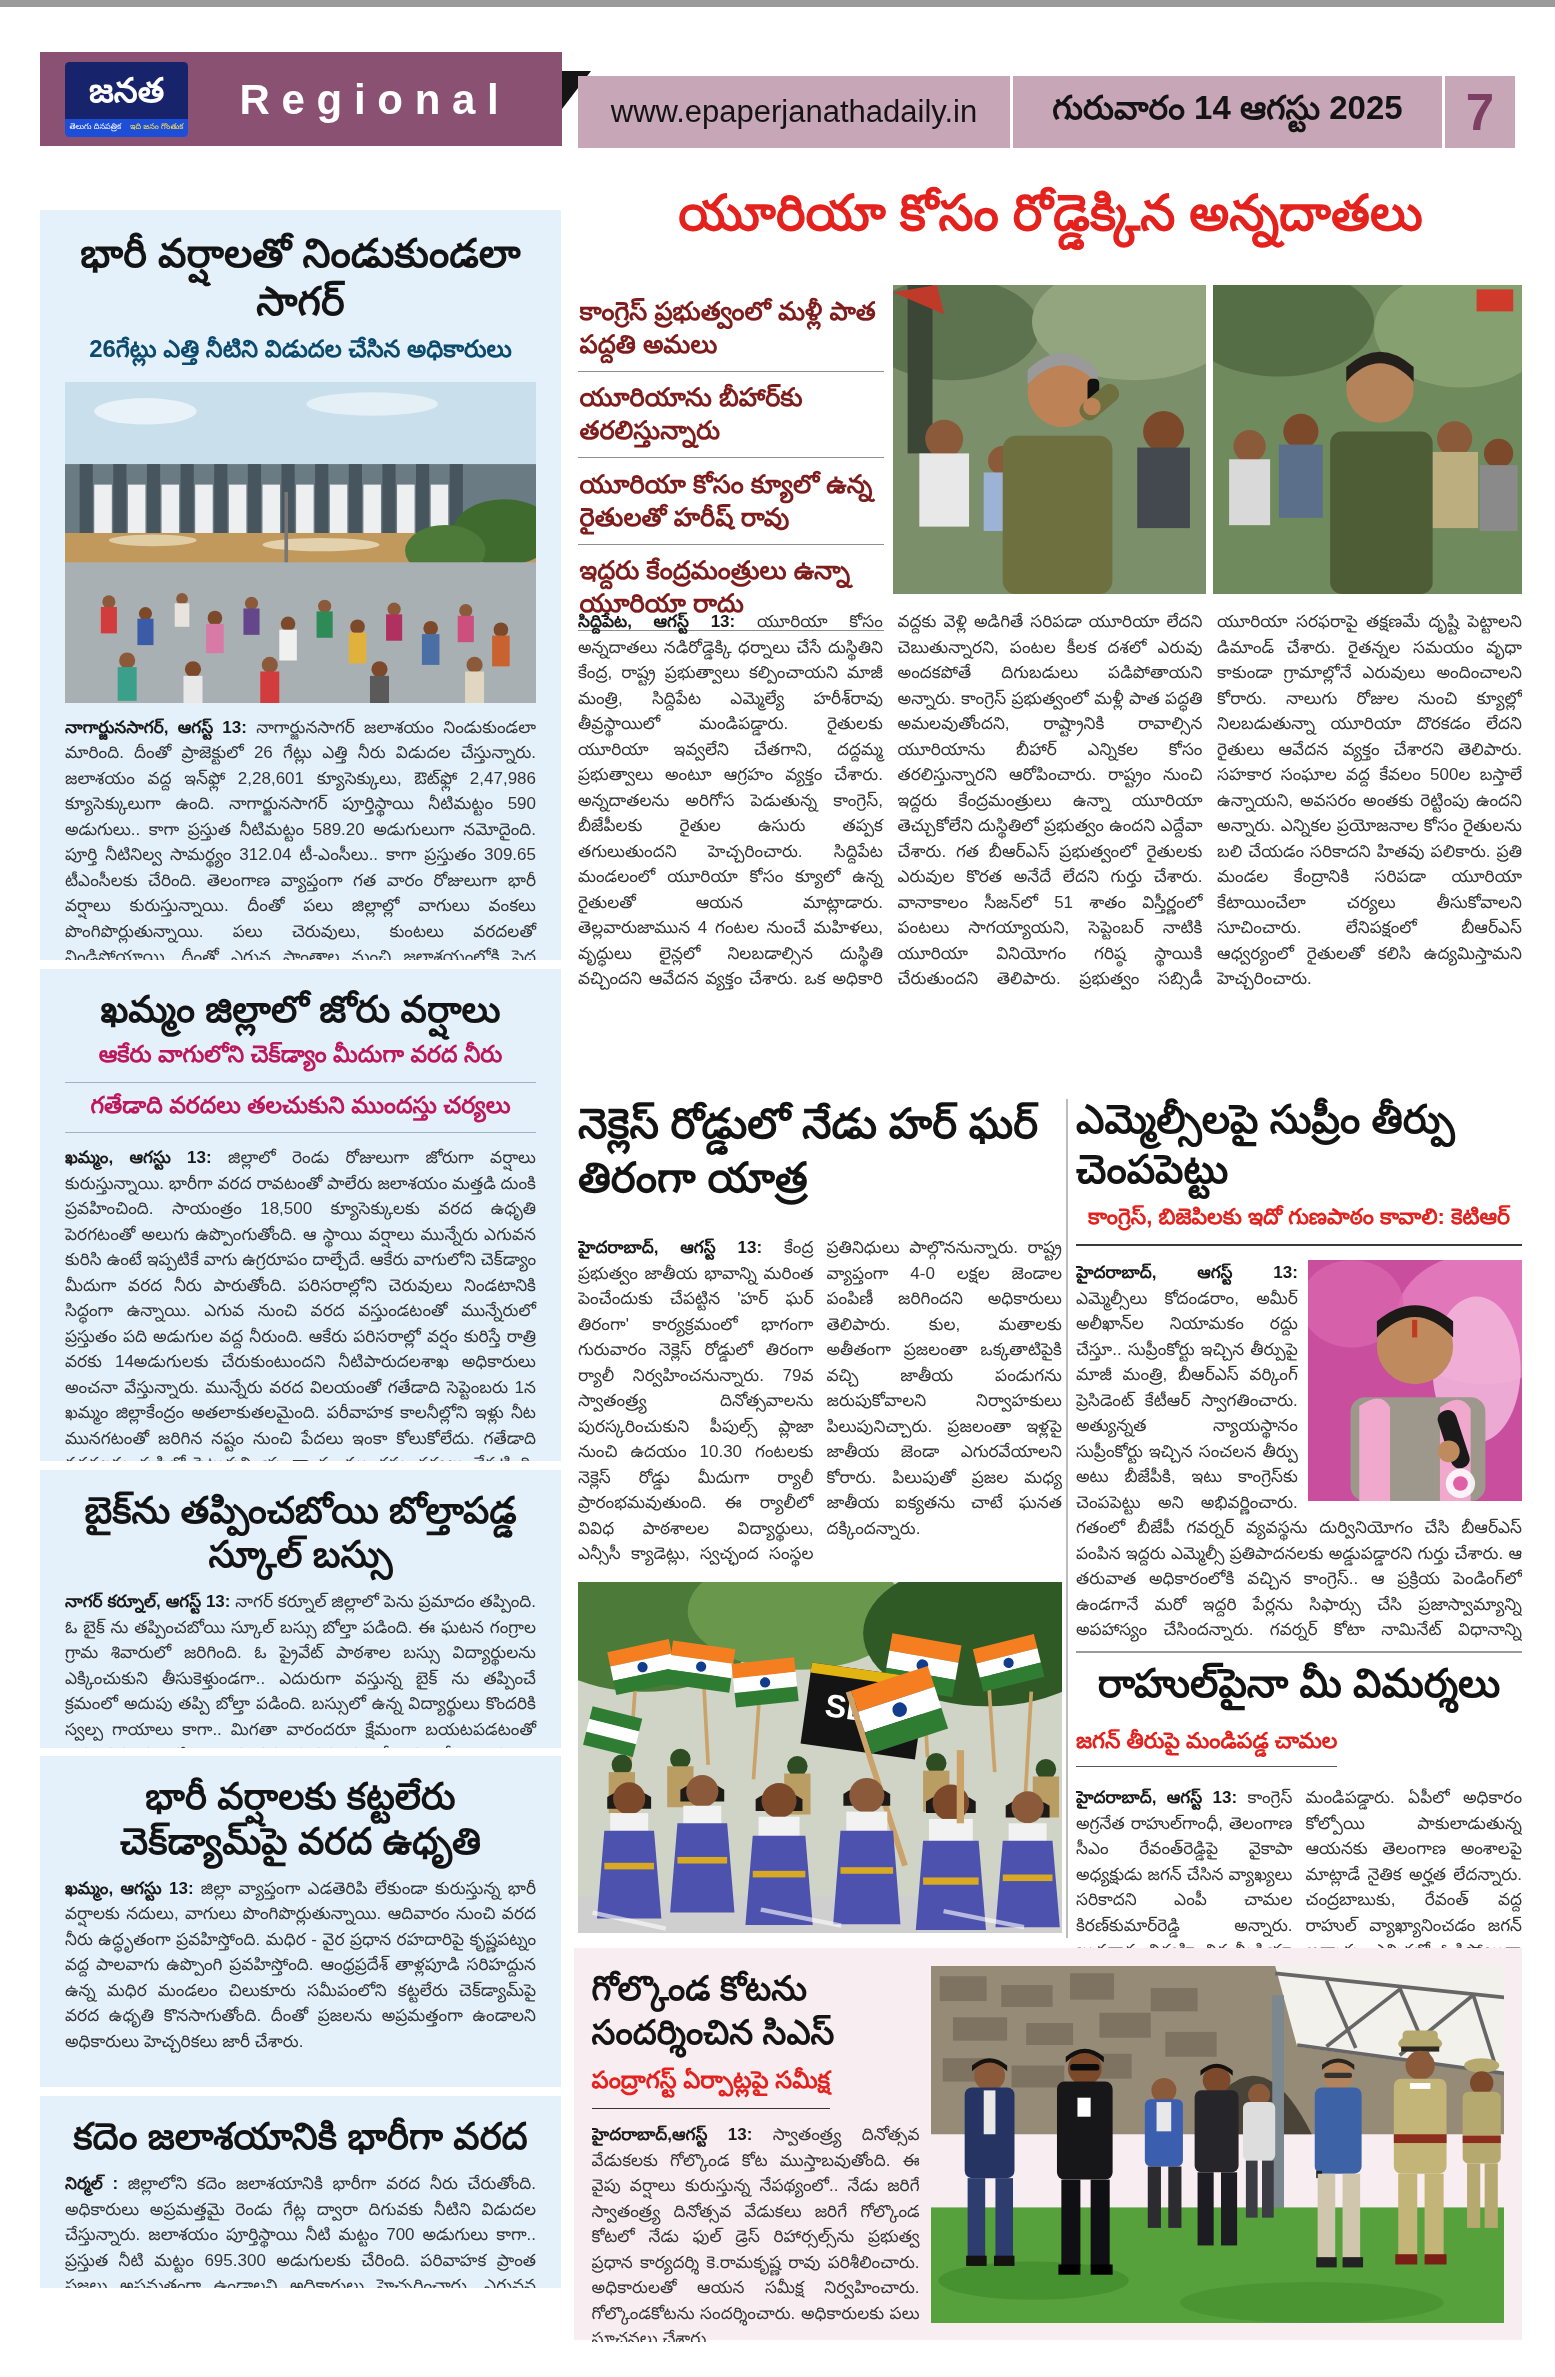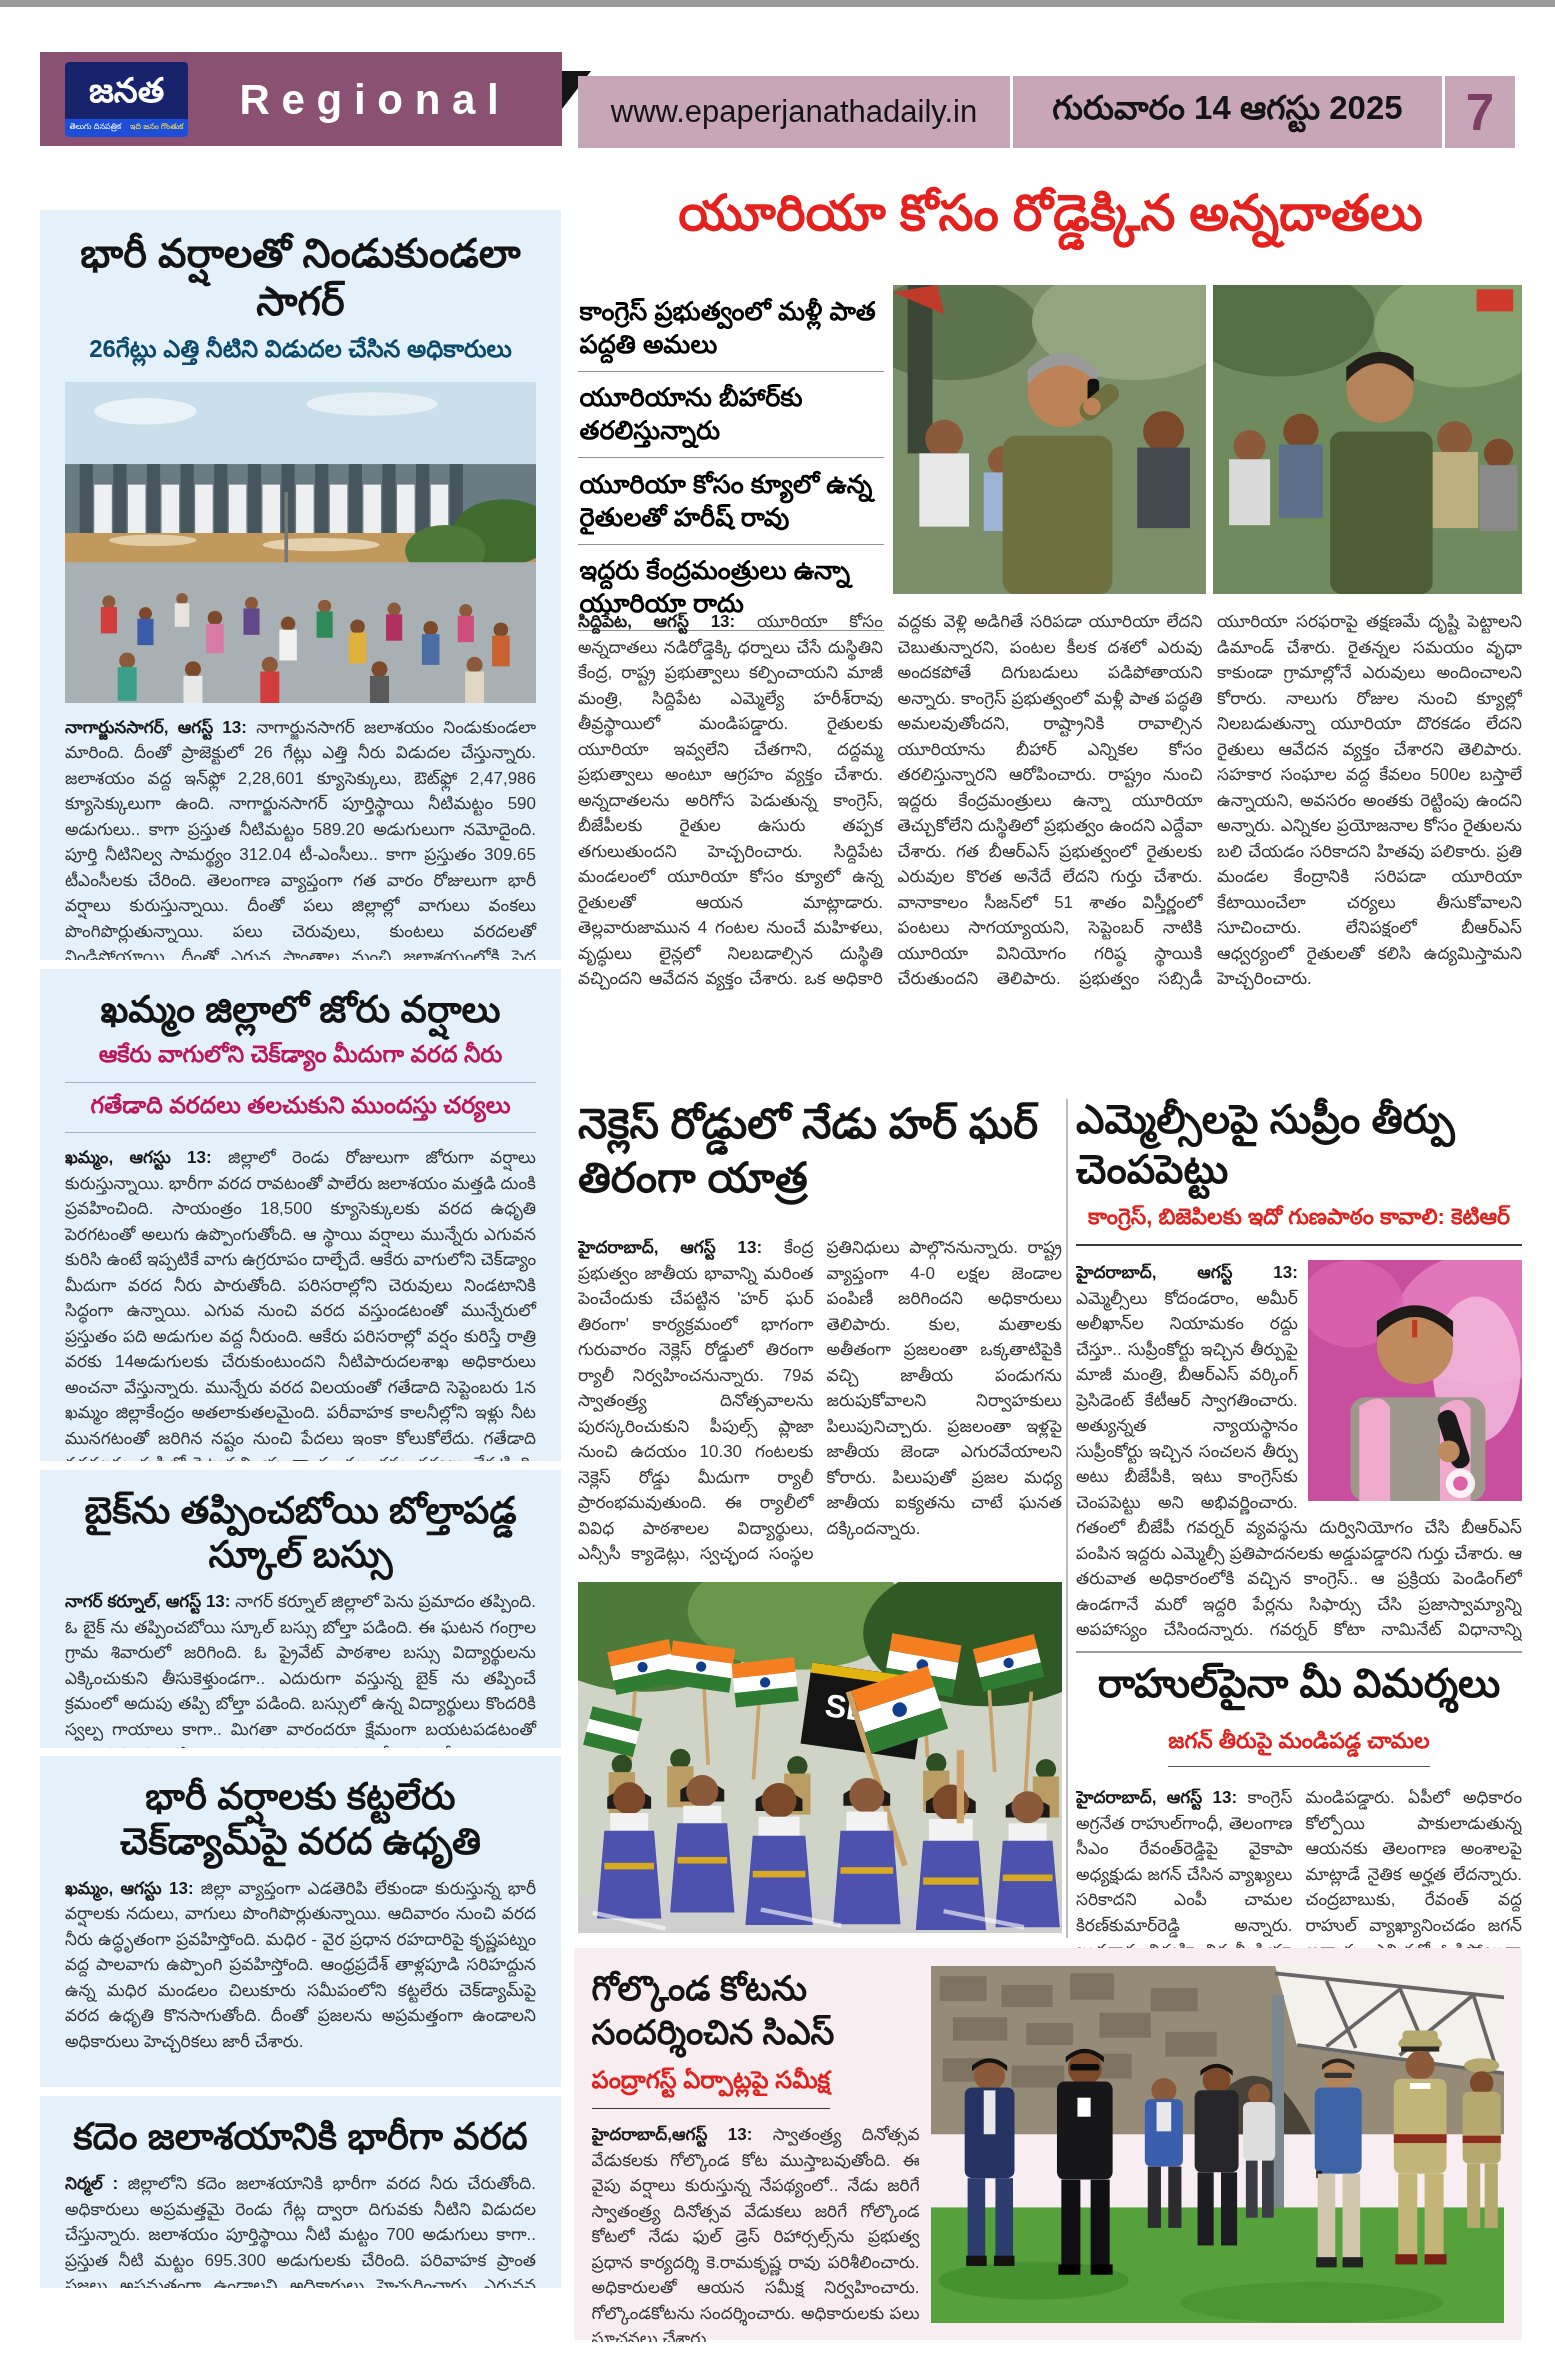--- a/index.html
+++ b/index.html
@@ -24,41 +24,41 @@
   .h-big{font-size:40px;font-weight:bold;color:#141414;text-align:center;line-height:1.2;}
   .h-med{font-size:37px;font-weight:bold;color:#141414;text-align:center;line-height:1.2;}
   .sub-red{margin-top:10.2px;font-size:24px;font-weight:bold;color:#0c4a6e;text-align:center;}
   .kp{font-size:23.4px;font-weight:bold;color:#be185d;text-align:center;padding:8.8px 4.4px;border-bottom:1.5px solid #9fb3c2;}
   .body{margin-top:11.7px;font-size:17px;line-height:1.5;text-align:justify;color:#333;}
   .dl{font-weight:bold;color:#1a1a1a;}
   .photo{margin-top:13px;width:471px;height:321px;overflow:hidden;}
   
   .urea-h{position:absolute;left:578px;top:180px;width:945px;font-size:50px;font-weight:bold;color:#e4211c;text-align:center;line-height:1.05;}
   .urea-points{position:absolute;left:578px;top:278px;width:306px;}
-  .upoint{font-size:25.6px;font-weight:bold;color:#000000;line-height:1.3;padding:9.5px 1.5px;border-bottom:1.5px solid #8f8f8f;}
+  .upoint{font-size:25.6px;font-weight:bold;color:#7f1d1d;line-height:1.3;padding:9.5px 1.5px;border-bottom:1.5px solid #8f8f8f;}
   .photoA{position:absolute;left:893px;top:278px;width:313px;height:309px;overflow:hidden;}
   .photoB{position:absolute;left:1213px;top:278px;width:309px;height:309px;overflow:hidden;}
   .urea-body{position:absolute;left:578px;top:602px;width:944px;height:473px;column-count:3;column-gap:14.6px;
              font-size:17px;line-height:1.5;text-align:justify;color:#333;overflow:hidden;}
   
   .neck-h{position:absolute;left:578px;top:1090px;width:484px;font-size:42px;font-weight:bold;color:#141414;line-height:1.28;}
   .neck-body{position:absolute;left:578px;top:1228px;width:484px;height:338px;column-count:2;column-gap:13px;
              font-size:17px;line-height:1.5;text-align:justify;color:#333;overflow:hidden;}
   .tiranga{position:absolute;left:578px;top:1575px;width:484px;height:351px;overflow:hidden;}
   .vrule{position:absolute;left:1066px;top:1092px;width:1.5px;height:839px;background:#bcbcbc;}
   
   .mlc-h{position:absolute;left:1076px;top:1087px;width:446px;font-size:40px;font-weight:bold;color:#141414;line-height:1.25;}
   .mlc-sub{position:absolute;left:1076px;top:1197px;width:446px;font-size:22px;font-weight:bold;color:#e4211c;text-align:center;
            padding-bottom:8.8px;border-bottom:2.2px solid #3a3a3a;}
   .mlc-body{position:absolute;left:1076px;top:1253px;width:446px;height:386px;font-size:17px;line-height:1.5;
             text-align:justify;color:#333;overflow:hidden;}
   .ktr{float:right;width:214px;height:241px;margin:0 0 7.3px 10.2px;overflow:hidden;}
   .hrule{position:absolute;left:1076px;top:1644px;width:446px;height:1.5px;background:#9a9a9a;}
   .rahul-h{position:absolute;left:1076px;top:1654px;width:446px;font-size:40px;font-weight:bold;color:#141414;text-align:center;}
-  .rahul-sub{position:absolute;left:1076px;top:1721px;width:446px;text-align:center;}
+  .rahul-sub{position:absolute;left:1076px;top:1721px;width:446px;text-align:left;}
   .rahul-sub span{display:inline-block;font-size:22px;font-weight:bold;color:#e4211c;padding-bottom:7.3px;border-bottom:1.5px solid #555;}
   .rahul-body{position:absolute;left:1076px;top:1778px;width:446px;height:553px;column-count:2;column-gap:13px;
               font-size:17px;line-height:1.5;text-align:justify;color:#333;overflow:hidden;}
   
   .gol{position:absolute;left:574px;top:1941px;width:948px;height:392px;background:#f8eef2;box-sizing:border-box;
        padding:17.6px;display:flex;}
   .gol-text{width:328px;}
   .g-h{font-size:34px;font-weight:bold;color:#141414;line-height:1.3;}
   .g-sub{margin-top:11.7px;display:inline-block;font-size:24px;font-weight:bold;color:#e4211c;padding-bottom:8.8px;border-bottom:1.5px solid #333;}
   .g-body{margin-top:13px;font-size:17px;line-height:1.5;text-align:justify;color:#333;overflow:hidden;height:220px;}

